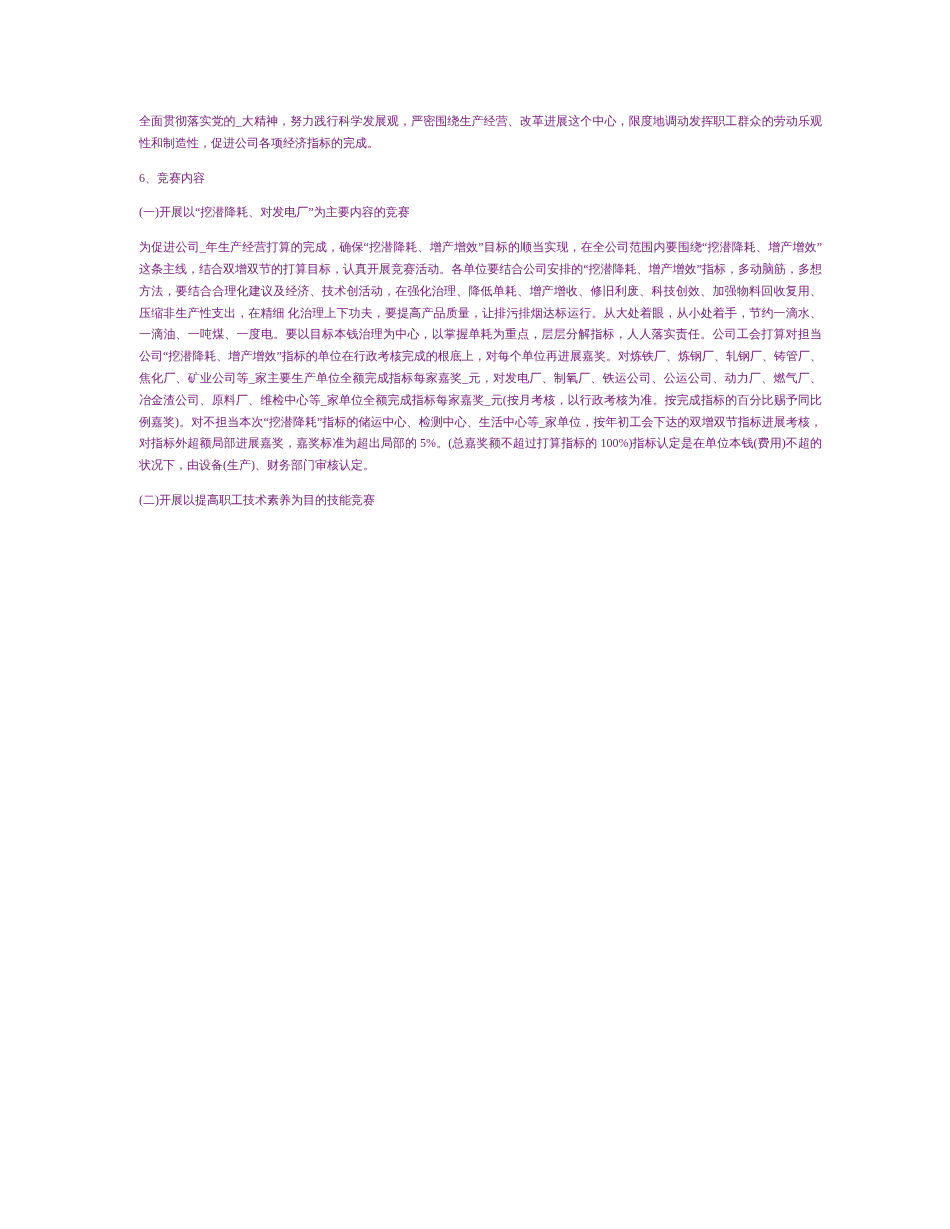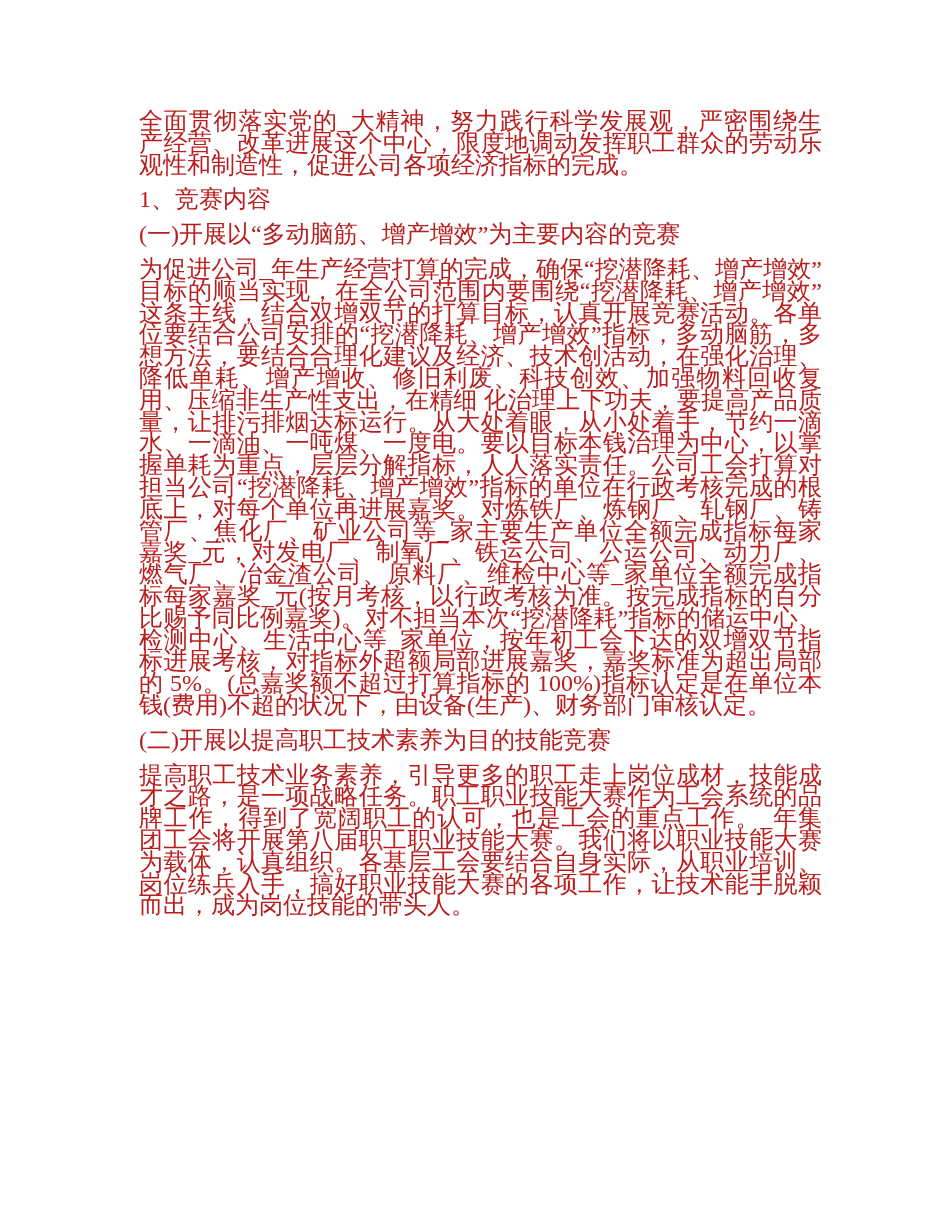--- a/index.html
+++ b/index.html
@@ -12,35 +12,34 @@
     height: 1229px;
     position: relative;
     overflow: hidden;
     font-family: "Liberation Serif", "DejaVu Serif", serif;
   }
   .doc-page {
     position: absolute;
     left: 139px;
     top: 111px;
     width: 683px;
-    color: #b91c1c;
-    font-size: 24px;
+    color: #701a75;
+    font-size: 12px;
     line-height: 21.8px;
     text-align: justify;
   }
   .doc-page p {
     margin: 0 0 13px 0;
     padding: 0;
     word-break: normal;
     overflow-wrap: break-word;
   }
 </style>
 </head>
 <body>
 
 <div class="doc-page">
   <p>全面贯彻落实党的_大精神，努力践行科学发展观，严密围绕生产经营、改革进展这个中心，限度地调动发挥职工群众的劳动乐观性和制造性，促进公司各项经济指标的完成。</p>
-  <p>1、竞赛内容</p>
-  <p>(一)开展以“多动脑筋、增产增效”为主要内容的竞赛</p>
+  <p>6、竞赛内容</p>
+  <p>(一)开展以“挖潜降耗、对发电厂”为主要内容的竞赛</p>
   <p>为促进公司_年生产经营打算的完成，确保“挖潜降耗、增产增效”目标的顺当实现，在全公司范围内要围绕“挖潜降耗、增产增效”这条主线，结合双增双节的打算目标，认真开展竞赛活动。各单位要结合公司安排的“挖潜降耗、增产增效”指标，多动脑筋，多想方法，要结合合理化建议及经济、技术创活动，在强化治理、降低单耗、增产增收、修旧利废、科技创效、加强物料回收复用、压缩非生产性支出，在精细 化治理上下功夫，要提高产品质量，让排污排烟达标运行。从大处着眼，从小处着手，节约一滴水、一滴油、一吨煤、一度电。要以目标本钱治理为中心，以掌握单耗为重点，层层分解指标，人人落实责任。公司工会打算对担当公司“挖潜降耗、增产增效”指标的单位在行政考核完成的根底上，对每个单位再进展嘉奖。对炼铁厂、炼钢厂、轧钢厂、铸管厂、焦化厂、矿业公司等_家主要生产单位全额完成指标每家嘉奖_元，对发电厂、制氧厂、铁运公司、公运公司、动力厂、燃气厂、冶金渣公司、原料厂、维检中心等_家单位全额完成指标每家嘉奖_元(按月考核，以行政考核为准。按完成指标的百分比赐予同比例嘉奖)。对不担当本次“挖潜降耗”指标的储运中心、检测中心、生活中心等_家单位，按年初工会下达的双增双节指标进展考核，对指标外超额局部进展嘉奖，嘉奖标准为超出局部的 5%。(总嘉奖额不超过打算指标的 100%)指标认定是在单位本钱(费用)不超的状况下，由设备(生产)、财务部门审核认定。</p>
   <p>(二)开展以提高职工技术素养为目的技能竞赛</p>
-  <p>提高职工技术业务素养，引导更多的职工走上岗位成材，技能成才之路，是一项战略任务。职工职业技能大赛作为工会系统的品牌工作，得到了宽阔职工的认可，也是工会的重点工作。_年集团工会将开展第八届职工职业技能大赛。我们将以职业技能大赛为载体，认真组织。各基层工会要结合自身实际，从职业培训、岗位练兵入手，搞好职业技能大赛的各项工作，让技术能手脱颖而出，成为岗位技能的带头人。</p>
 </div>
 
 </body></html>

